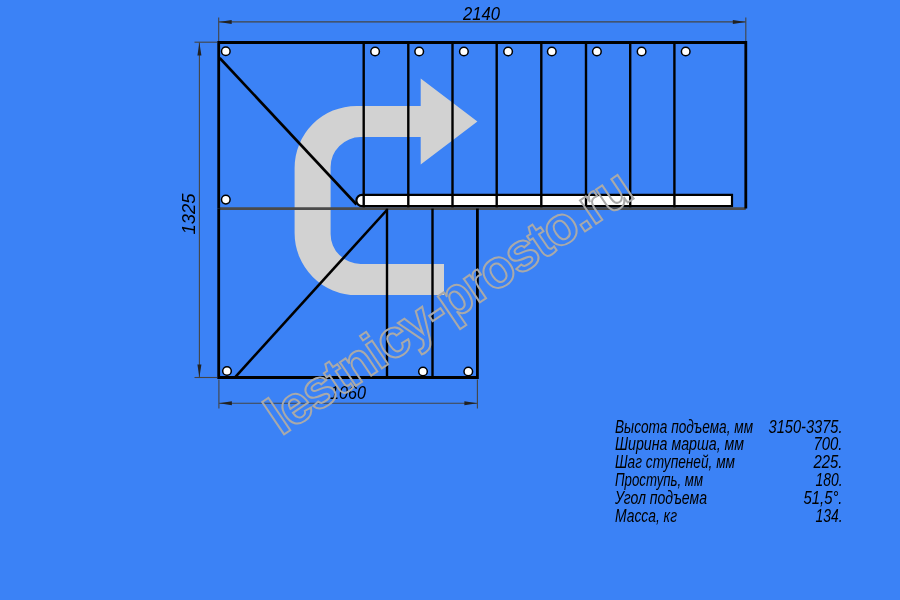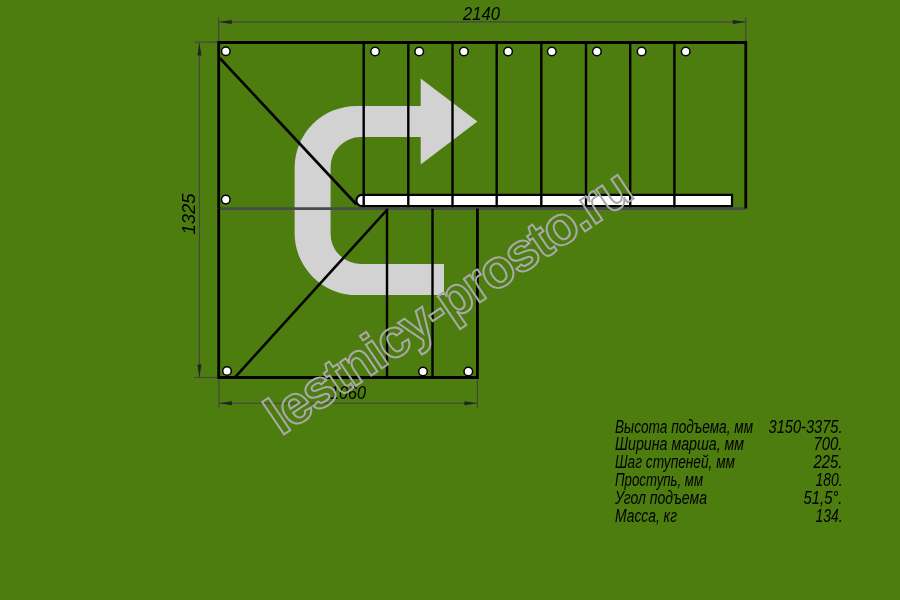--- a/index.html
+++ b/index.html
@@ -1,16 +1,16 @@
 <!DOCTYPE html>
 <html><head>
 <meta charset="utf-8">
 <style>
   html,body{margin:0;padding:0;background:#fff;}
-  .wrap{position:relative;width:900px;height:600px;background:#4d7c0f;overflow:hidden;
+  .wrap{position:relative;width:900px;height:600px;background:#3b82f6;overflow:hidden;
         font-family:"Liberation Sans", sans-serif;}
   svg{position:absolute;left:0;top:0;}
   text{font-family:"Liberation Sans", sans-serif;}
 </style>
 </head>
 <body>
 <div class="wrap">
 <svg width="900" height="600" viewBox="0 0 900 600">
 
   <path d="M 420.7 78.5 L 477.4 121.5 L 420.7 164.5 L 420.7 137.1 L 360.6 137.1

